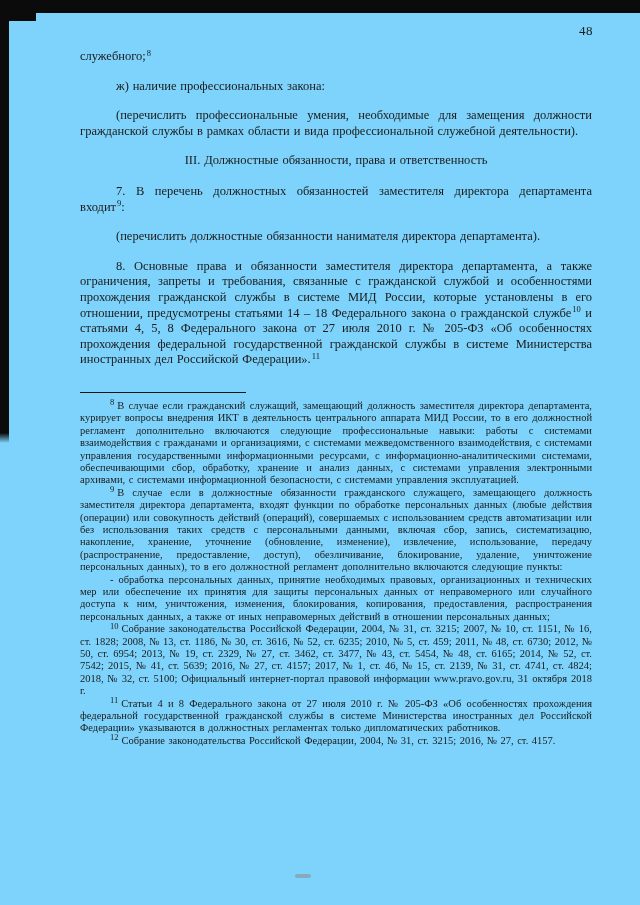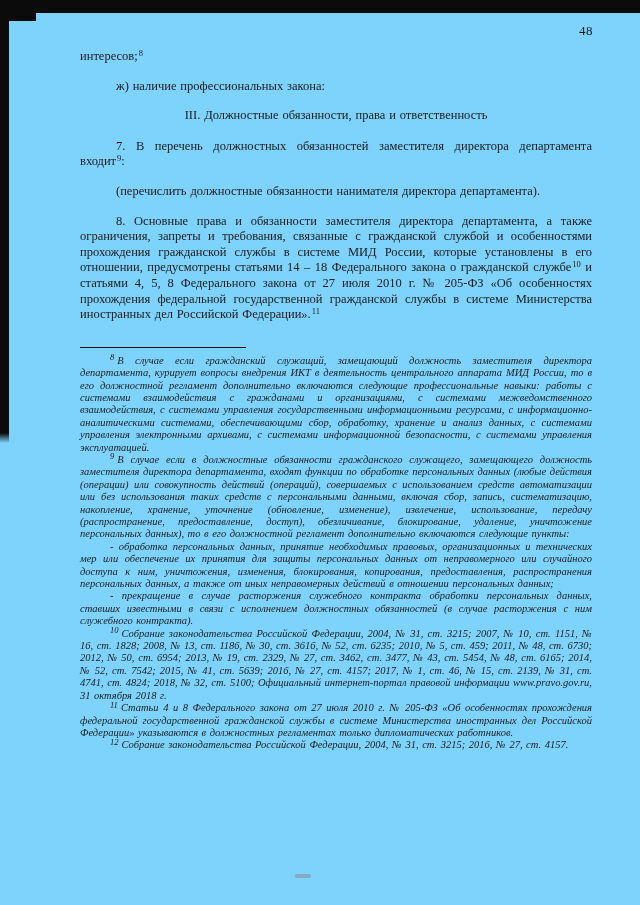--- a/index.html
+++ b/index.html
@@ -30,63 +30,63 @@
   .para.last { margin-bottom:0; }
   sup.fnref {
     font-size:8.5px; line-height:0; vertical-align:baseline;
     position:relative; top:-4.5px; margin-left:1px;
   }
   
   .fn-rule { width:166px; height:0; border-top:1.4px solid #141414; margin:24px 0 7px 0; }
   .footnotes { width:512px; }
   .fn {
     font-size:10.5px; line-height:12.4px; text-align:justify;
-    text-indent:30px; word-spacing:.09em;font-style:italic;
+    text-indent:30px; word-spacing:.09em;
   }
   .fn sup.fnref { top:-3.5px; margin-right:3px; margin-left:0; }
   .fn-item { text-indent:30px; }
 </style>
 </head>
 <body>
 
 <div class="page">
 
   <div class="scan-top"></div>
   <div class="scan-corner"></div>
   <div class="scan-left"></div>
   <div class="scan-left-fade"></div>
   <div class="scan-bottom-mark"></div>
 
   <div class="page-number">48</div>
 
   <div class="content">
 
-    <p class="para no-indent"><span>интересов;</span><sup class="fnref">8</sup></p>
+    <p class="para no-indent"><span>служебного;</span><sup class="fnref">8</sup></p>
 
     <p class="para"><span>ж) наличие профессиональных закона:</span></p>
 
+    <p class="para"><span>(перечислить профессиональные умения, необходимые для замещения должности гражданской службы в рамках области и вида профессиональной служебной деятельности).</span></p>
 
     <p class="para heading"><span>III. Должностные обязанности, права и ответственность</span></p>
 
     <p class="para"><span>7. В перечень должностных обязанностей заместителя директора департамента входит</span><sup class="fnref">9</sup><span>:</span></p>
 
     <p class="para"><span>(перечислить должностные обязанности нанимателя директора департамента).</span></p>
 
     <p class="para"><span>8. Основные права и обязанности заместителя директора департамента, а также ограничения, запреты и требования, связанные с гражданской службой и особенностями прохождения гражданской службы в системе МИД России, которые установлены в его отношении, предусмотрены статьями 14 – 18 Федерального закона о гражданской службе</span><sup class="fnref">10</sup><span> и статьями 4, 5, 8 Федерального закона от 27 июля 2010 г. № 205-ФЗ «Об особенностях прохождения федеральной государственной гражданской службы в системе Министерства иностранных дел Российской Федерации».</span><sup class="fnref">11</sup></p>
 
 
     <div class="fn-rule"></div>
 
     <div class="footnotes">
 
       <p class="fn"><sup class="fnref">8</sup><span>В случае если гражданский служащий, замещающий должность заместителя директора департамента, курирует вопросы внедрения ИКТ в деятельность центрального аппарата МИД России, то в его должностной регламент дополнительно включаются следующие профессиональные навыки: работы с системами взаимодействия с гражданами и организациями, с системами межведомственного взаимодействия, с системами управления государственными информационными ресурсами, с информационно-аналитическими системами, обеспечивающими сбор, обработку, хранение и анализ данных, с системами управления электронными архивами, с системами информационной безопасности, с системами управления эксплуатацией.</span></p>
 
       <p class="fn"><sup class="fnref">9</sup><span>В случае если в должностные обязанности гражданского служащего, замещающего должность заместителя директора департамента, входят функции по обработке персональных данных (любые действия (операции) или совокупность действий (операций), совершаемых с использованием средств автоматизации или без использования таких средств с персональными данными, включая сбор, запись, систематизацию, накопление, хранение, уточнение (обновление, изменение), извлечение, использование, передачу (распространение, предоставление, доступ), обезличивание, блокирование, удаление, уничтожение персональных данных), то в его должностной регламент дополнительно включаются следующие пункты:</span></p>
       <p class="fn fn-item"><span>- обработка персональных данных, принятие необходимых правовых, организационных и технических мер или обеспечение их принятия для защиты персональных данных от неправомерного или случайного доступа к ним, уничтожения, изменения, блокирования, копирования, предоставления, распространения персональных данных, а также от иных неправомерных действий в отношении персональных данных;</span></p>
-      <p class="fn fn-item"><span>- прекращение в случае расторжения служебного контракта обработки персональных данных, ставших известными в связи с исполнением должностных обязанностей (в случае расторжения с ним служебного контракта).</span></p>
 
       <p class="fn"><sup class="fnref">10</sup><span>Собрание законодательства Российской Федерации, 2004, № 31, ст. 3215; 2007, № 10, ст. 1151, № 16, ст. 1828; 2008, № 13, ст. 1186, № 30, ст. 3616, № 52, ст. 6235; 2010, № 5, ст. 459; 2011, № 48, ст. 6730; 2012, № 50, ст. 6954; 2013, № 19, ст. 2329, № 27, ст. 3462, ст. 3477, № 43, ст. 5454, № 48, ст. 6165; 2014, № 52, ст. 7542; 2015, № 41, ст. 5639; 2016, № 27, ст. 4157; 2017, № 1, ст. 46, № 15, ст. 2139, № 31, ст. 4741, ст. 4824; 2018, № 32, ст. 5100; Официальный интернет-портал правовой информации www.pravo.gov.ru, 31 октября 2018 г.</span></p>
 
       <p class="fn"><sup class="fnref">11</sup><span>Статьи 4 и 8 Федерального закона от 27 июля 2010 г. № 205-ФЗ «Об особенностях прохождения федеральной государственной гражданской службы в системе Министерства иностранных дел Российской Федерации» указываются в должностных регламентах только дипломатических работников.</span></p>
 
       <p class="fn"><sup class="fnref">12</sup><span>Собрание законодательства Российской Федерации, 2004, № 31, ст. 3215; 2016, № 27, ст. 4157.</span></p>
 
     </div>
   </div>
 </div>

